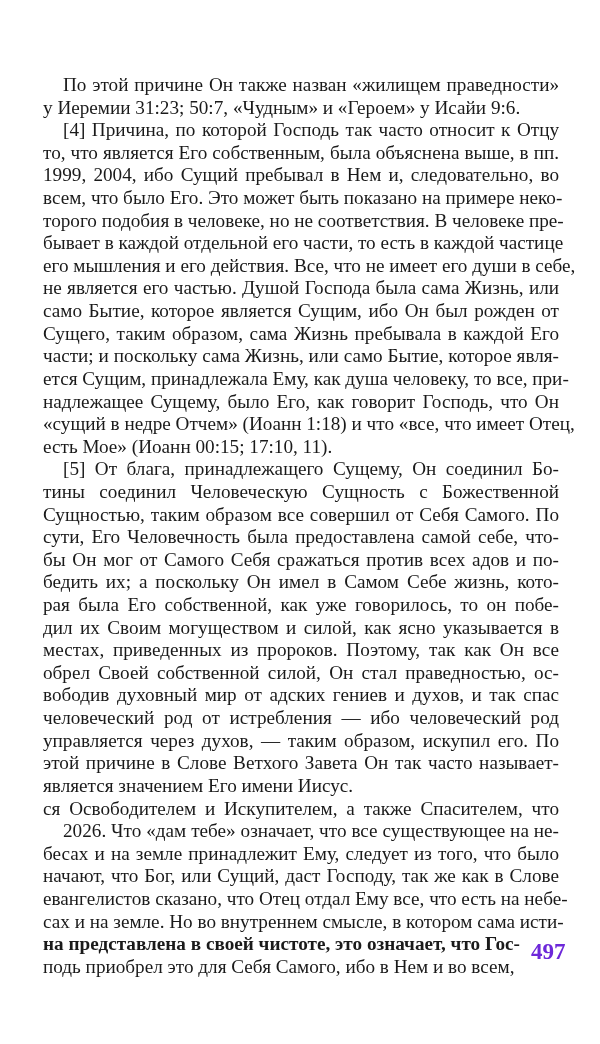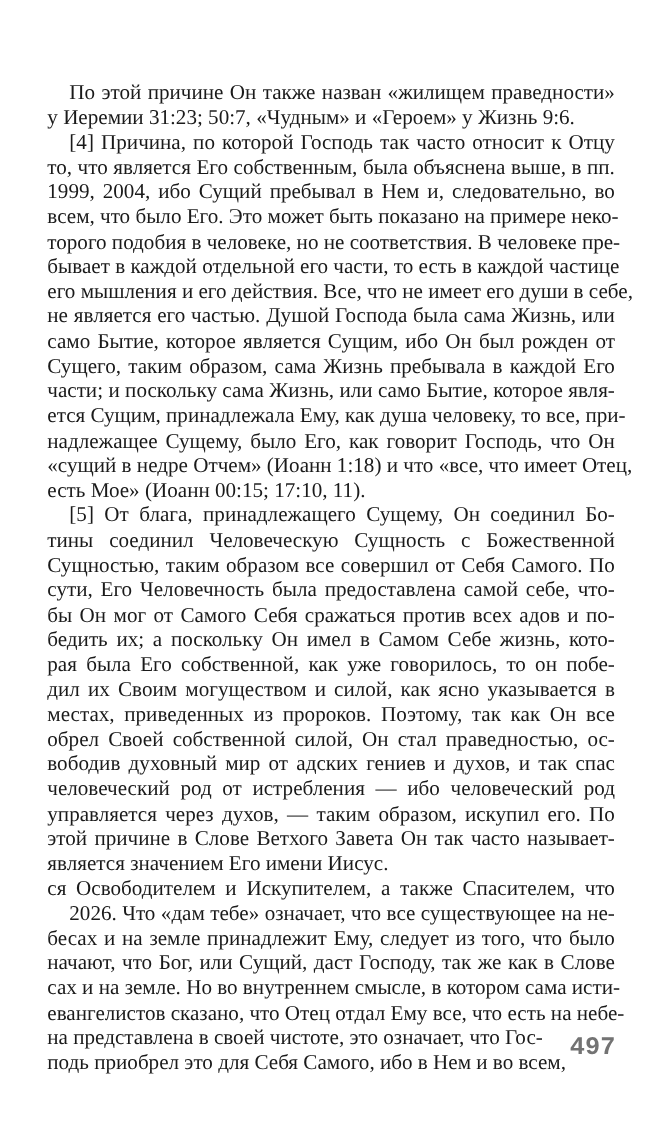--- a/index.html
+++ b/index.html
@@ -9,31 +9,31 @@
     font-family: "Liberation Serif", serif;
     font-size: 19.2px; line-height: 22.62px; color: #1a1a1a;
   }
   .line {
     display: block; white-space: nowrap; text-align: justify;
     text-align-last: justify; height: 22.62px; overflow: visible;
   }
   .line.last { text-align-last: left; }
   .line.indent { padding-left: 20px; }
   .page-number {
-    position: absolute; left: 518px; top: 939px;
-    font-family: Liberation Mono, monospace; font-weight: bold;
-    font-size: 23px; color: #737373;
+    position: absolute; left: 531px; top: 939px;
+    font-family: Liberation Serif, serif; font-weight: bold;
+    font-size: 23px; color: #6d28d9;
   }
 </style>
 </head>
 <body>
 
 <div class="page" id="page">
     <span class="line indent">По этой причине Он также назван «жилищем праведности»</span>
-    <span class="line last">у Иеремии 31:23; 50:7, «Чудным» и «Героем» у Жизнь 9:6.</span>
+    <span class="line last">у Иеремии 31:23; 50:7, «Чудным» и «Героем» у Исайи 9:6.</span>
     <span class="line indent">[4] Причина, по которой Господь так часто относит к Отцу</span>
     <span class="line">то, что является Его собственным, была объяснена выше, в пп.</span>
     <span class="line">1999, 2004, ибо Сущий пребывал в Нем и, следовательно, во</span>
     <span class="line">всем, что было Его. Это может быть показано на примере неко-</span>
     <span class="line">торого подобия в человеке, но не соответствия. В человеке пре-</span>
     <span class="line">бывает в каждой отдельной его части, то есть в каждой частице</span>
     <span class="line">его мышления и его действия. Все, что не имеет его души в себе,</span>
     <span class="line">не является его частью. Душой Господа была сама Жизнь, или</span>
     <span class="line">само Бытие, которое является Сущим, ибо Он был рожден от</span>
     <span class="line">Сущего, таким образом, сама Жизнь пребывала в каждой Его</span>
@@ -54,18 +54,18 @@
     <span class="line">обрел Своей собственной силой, Он стал праведностью, ос-</span>
     <span class="line">вободив духовный мир от адских гениев и духов, и так спас</span>
     <span class="line">человеческий род от истребления — ибо человеческий род</span>
     <span class="line">управляется через духов, — таким образом, искупил его. По</span>
     <span class="line">этой причине в Слове Ветхого Завета Он так часто называет-</span>
     <span class="line last">является значением Его имени Иисус.</span>
     <span class="line">ся Освободителем и Искупителем, а также Спасителем, что</span>
     <span class="line indent">2026. Что «дам тебе» означает, что все существующее на не-</span>
     <span class="line">бесах и на земле принадлежит Ему, следует из того, что было</span>
     <span class="line">начают, что Бог, или Сущий, даст Господу, так же как в Слове</span>
+    <span class="line">евангелистов сказано, что Отец отдал Ему все, что есть на небе-</span>
     <span class="line">сах и на земле. Но во внутреннем смысле, в котором сама исти-</span>
-    <span class="line">евангелистов сказано, что Отец отдал Ему все, что есть на небе-</span>
-    <span class="line" style="width: 440px;">на представлена в своей чистоте, это означает, что Гос-</span>
+    <span class="line" style="width: 440px; font-weight: bold;">на представлена в своей чистоте, это означает, что Гос-</span>
     <span class="line" style="width: 452px;">подь приобрел это для Себя Самого, ибо в Нем и во всем,</span>
   </div>
 <div class="page-number">497</div>
 
 </body></html>

